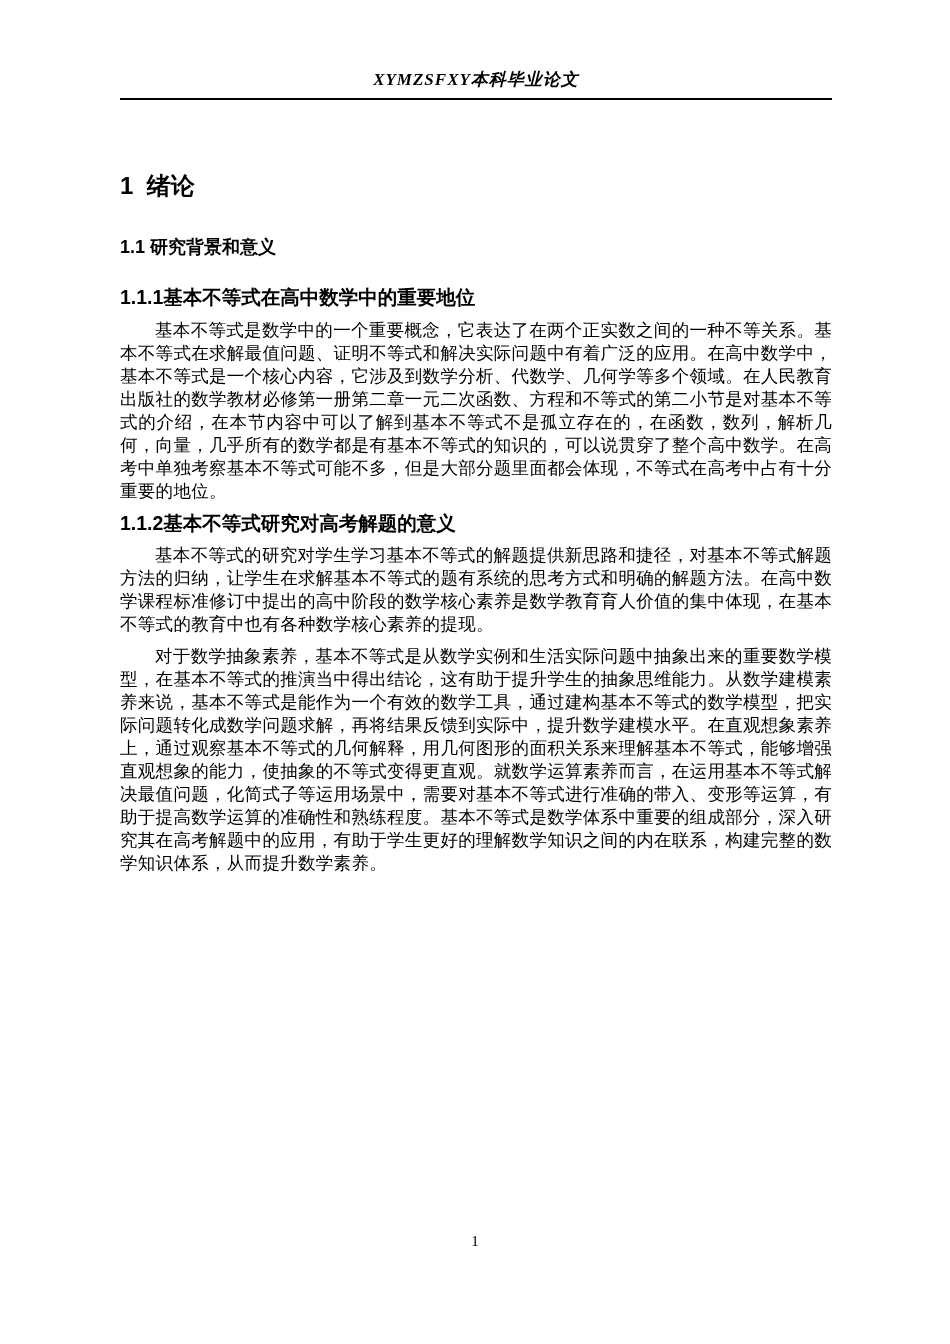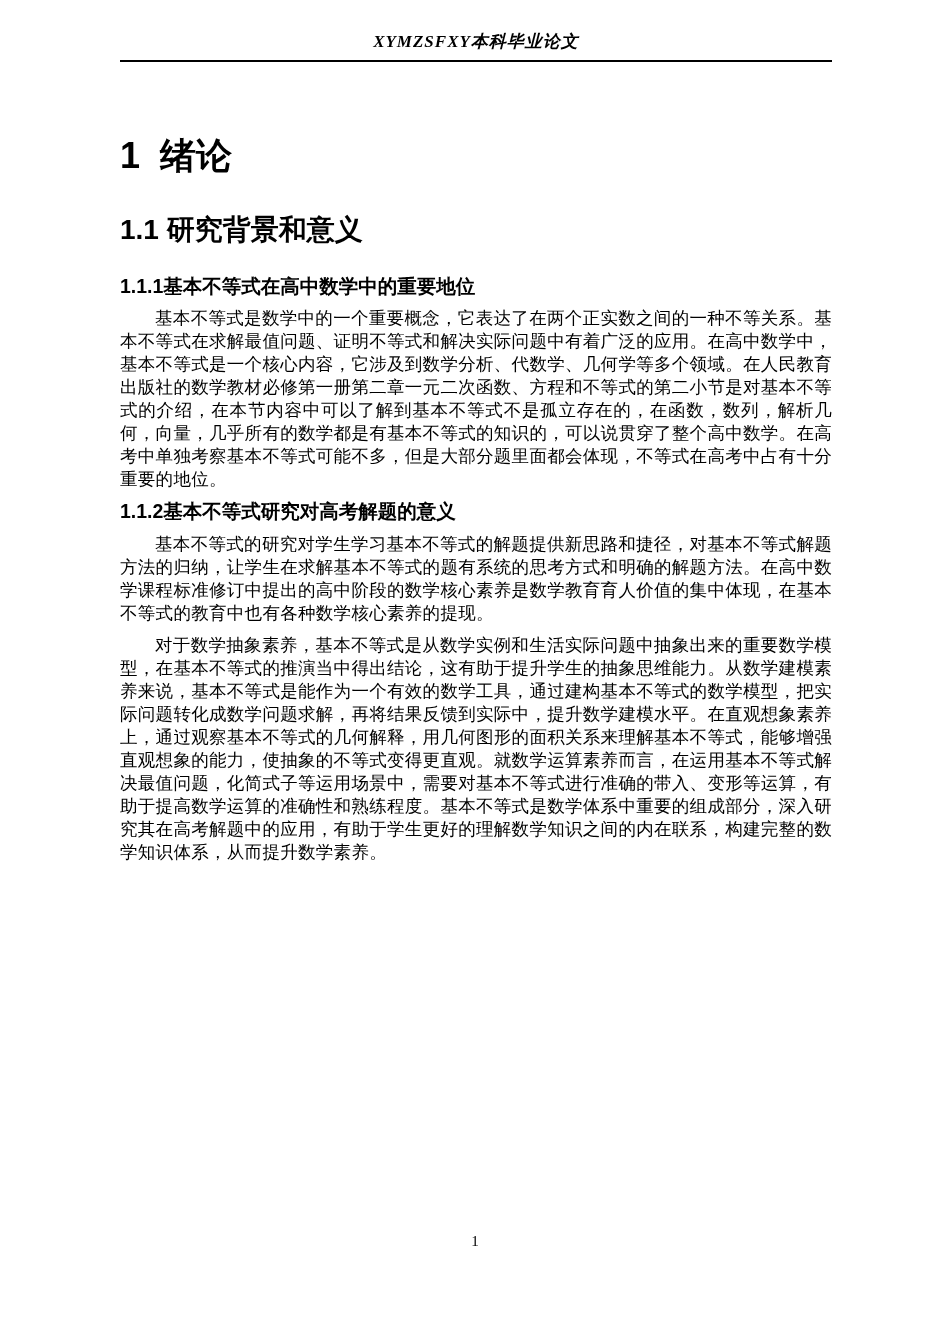--- a/index.html
+++ b/index.html
@@ -18,44 +18,44 @@
     box-sizing: border-box;
     overflow: hidden;
   }
   .page-inner {
     position: absolute;
     left: 120px;
     right: 118px;
     top: 0;
   }
   .doc-header {
-    padding-top: 30px;
+    padding-top: 68px;
     padding-bottom: 7px;
     border-bottom: 2px solid #000000;
     text-align: center;
   }
   .doc-header .header-title {
     font-size: 17px;
     font-weight: bold;
     font-style: italic;
     letter-spacing: 1px;
     font-family: "Liberation Serif", "DejaVu Serif", serif;
   }
   .h-level1 {
     margin: 72px 0 16px 0;
     font-family: "Liberation Sans", "DejaVu Sans", sans-serif;
-    font-size: 36px;
+    font-size: 24px;
     font-weight: bold;
     line-height: 1.2;
     white-space: pre-wrap;
   }
   .h-level2 {
     margin: 36px 0 0 0;
     font-family: "Liberation Sans", "DejaVu Sans", sans-serif;
-    font-size: 28px;
+    font-size: 18px;
     font-weight: bold;
     line-height: 1.2;
     white-space: pre-wrap;
   }
   .h-level3 {
     margin: 27px 0 0 0;
     font-family: "Liberation Sans", "DejaVu Sans", sans-serif;
     font-size: 19.5px;
     font-weight: bold;
     line-height: 1.25;

